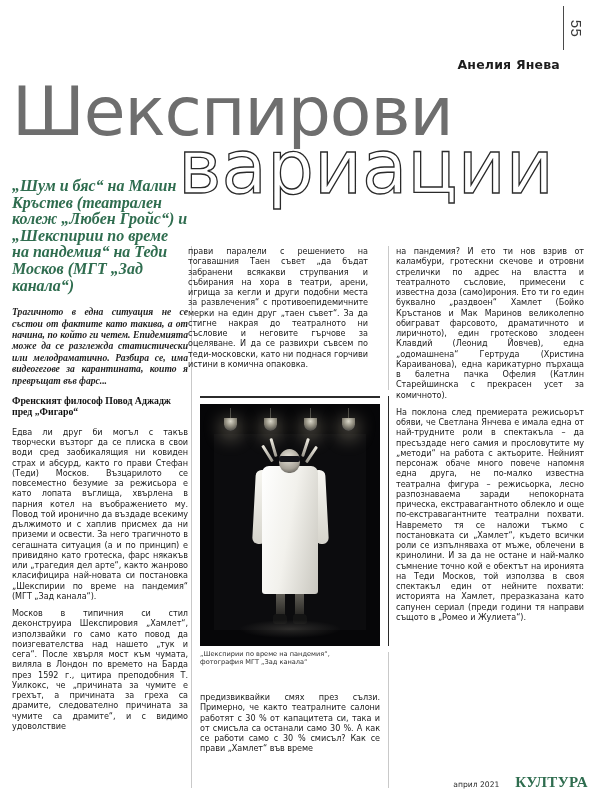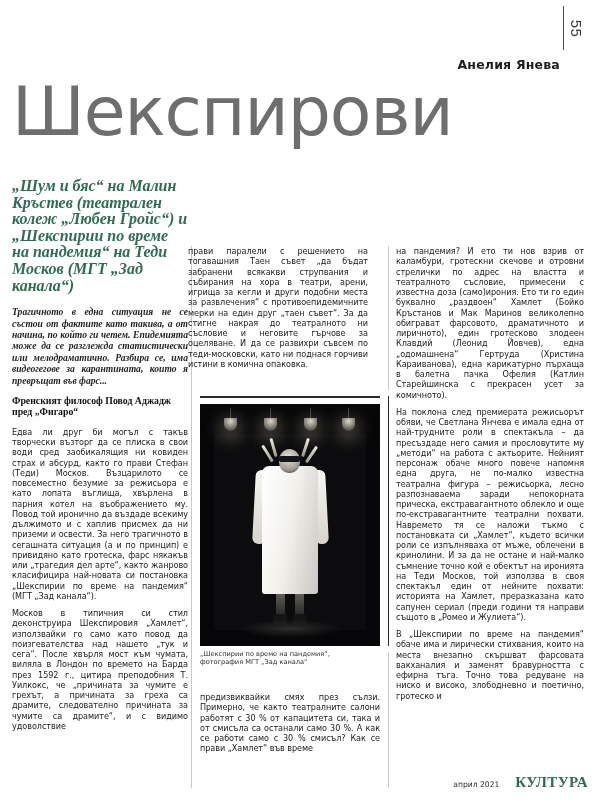--- a/index.html
+++ b/index.html
@@ -333,20 +333,21 @@
 <div class="page">
 
   <div class="folio">
     <span>55</span>
   </div>
 
   <div class="byline">Анелия Янева</div>
 
   <div class="title-wrap">
     <div class="title-line1">Шекспирови</div>
+    <div class="title-line2">вариации</div>
   </div>
 
   <div class="rule-vert-1"></div>
   <div class="rule-vert-2"></div>
   <div class="rule-vert-3"></div>
 
   <div class="col-left">
     <p class="standfirst">„Шум и бяс“ на Малин Кръстев (театрален колеж „Любен Гройс“) и „Шекспирии по време на пандемия“ на Теди Москов (МГТ „Зад канала“)</p>
     <p class="pullquote">Трагичното в една ситуация не се състои от фактите като такива, а от начина, по който ги четем. Епидемията може да се разглежда статистически или мелодраматично. Разбира се, има видеогегове за карантината, които я превръщат във фарс...</p>
     <p class="pullsource">Френският философ Повод Аджадж пред „Фигаро“</p>
@@ -400,21 +401,20 @@
     </div>
   </div>
 
   <div class="col-mid-lower body-col">
     <p>предизвиквайки смях през сълзи. Примерно, че както театралните салони работят с 30 % от капацитета си, така и от смисъла са останали само 30 %. А как се работи само с 30 % смисъл? Как се прави „Хамлет“ във време</p>
   </div>
 
   <div class="col-right body-col">
     <p>на пандемия? И ето ти нов взрив от каламбури, гротескни скечове и отровни стрелички по адрес на властта и театралното съсловие, примесени с известна доза (само)ирония. Ето ти го един буквално „раздвоен“ Хамлет (Бойко Кръстанов и Мак Маринов великолепно обиграват фарсовото, драматичното и лиричното), един гротесково злодеен Клавдий (Леонид Йовчев), една „одомашнена“ Гертруда (Христина Караиванова), една карикатурно пърхаща в балетна пачка Офелия (Катлин Старейшинска с прекрасен усет за комичното).</p>
     <p>На поклона след премиерата режисьорът обяви, че Светлана Янчева е имала една от най-трудните роли в спектакъла – да пресъздаде него самия и прословутите му „методи“ на работа с актьорите. Нейният персонаж обаче много повече напомня една друга, не по-малко известна театрална фигура – режисьорка, лесно разпознаваема заради непокорната прическа, екстравагантното облекло и още по-екстравагантните театрални похвати. Навремето тя се наложи тъкмо с постановката си „Хамлет“, където всички роли се изпълняваха от мъже, облечени в кринолини. И за да не остане и най-малко съмнение точно кой е обектът на иронията на Теди Москов, той използва в своя спектакъл един от нейните похвати: историята на Хамлет, преразказана като сапунен сериал (преди години тя направи същото в „Ромео и Жулиета“).</p>
-    <p>В „Шекспирии по време на пандемия“ обаче има и лирически стихвания, които на места внезапно скършват фарсовата вакханалия и заменят бравурността с ефирна тъга. Точно това редуване на ниско и високо, злободневно и поетично, гротеско и</p>
   </div>
 
   <div class="footer">
     <span class="footer-date">април 2021</span>
     <span class="footer-brand">КУЛТУРА</span>
   </div>
 
 </div>
 
 </body></html>

